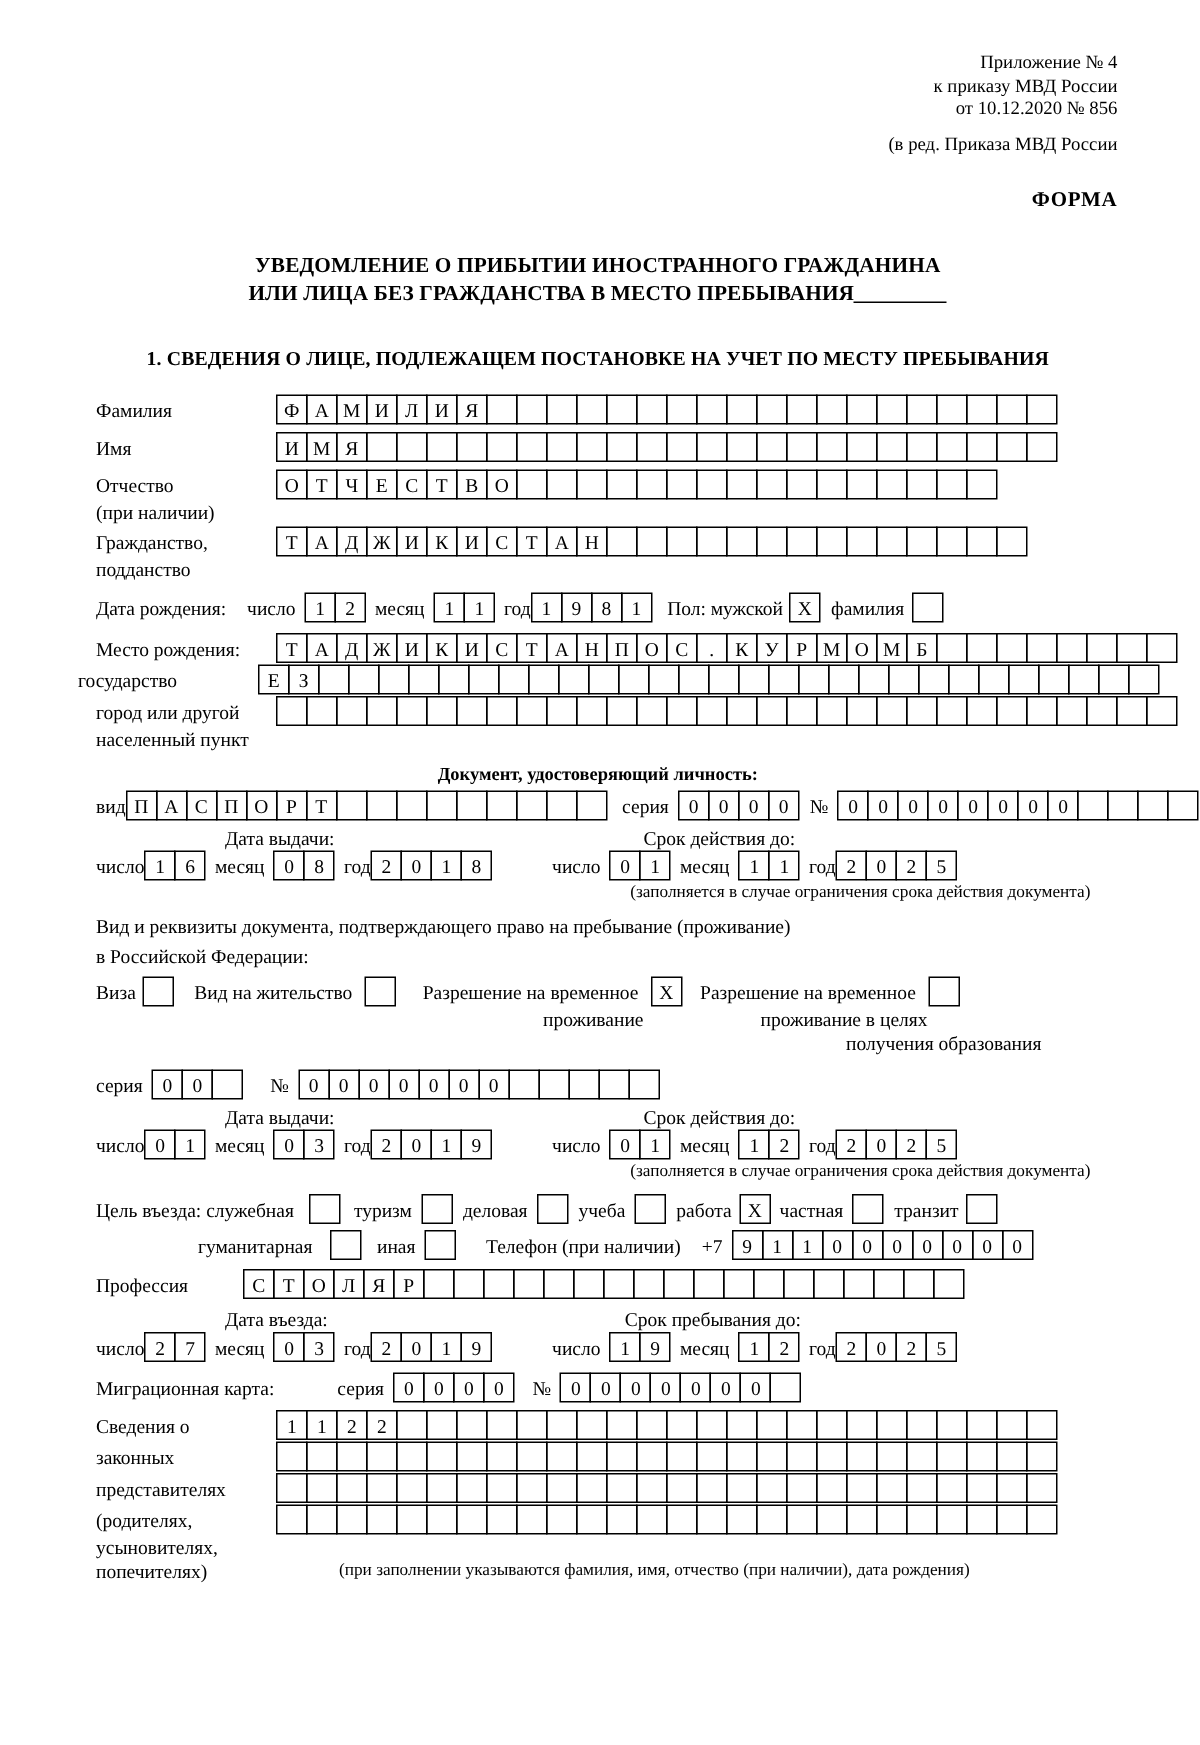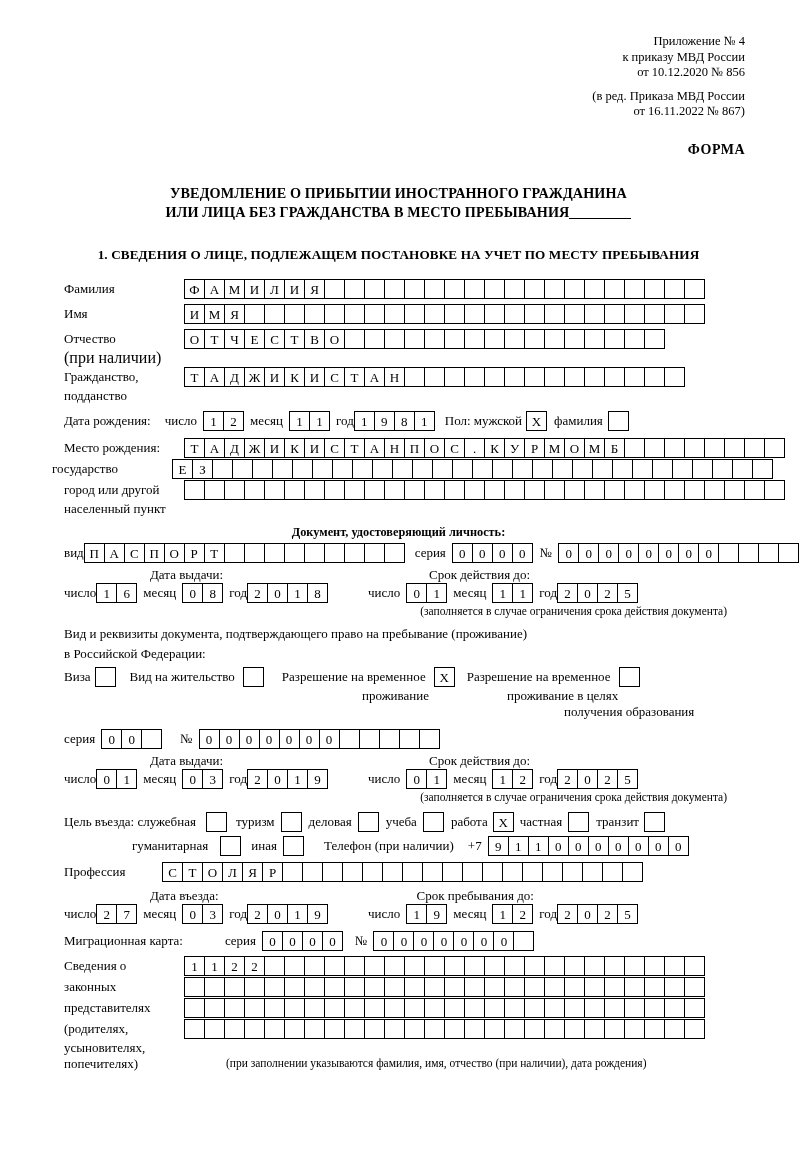--- a/index.html
+++ b/index.html
@@ -58,21 +58,21 @@
   }
   
   .row{
     display:flex;
     align-items:center;
     margin-top:5px;
     font-size:13px;
     line-height:15px;
   }
   .lbl{white-space:nowrap;}
-  .sm{font-size:16px;}
+  .sm{font-size:13px;}
   .cells{display:flex;}
   .c{
     width:21px;
     height:20px;
     border:1px solid #000;
     margin-left:-1px;
     box-sizing:border-box;
     text-align:center;
     font-size:13px;
     line-height:19px;
@@ -97,21 +97,20 @@
 <body>
 
 <div class="page">
 
   <div class="hdr">
     <span class="l">Приложение № 4</span>
     <span class="l">к приказу МВД России</span>
     <span class="l">от 10.12.2020 № 856</span>
     <div class="gap"></div>
     <span class="l">(в ред. Приказа МВД России</span>
-    <span class="l">от 16.11.2022 № 867)</span>
   </div>
 
   <div class="forma">ФОРМА</div>
 
   <div class="title">
     <span>УВЕДОМЛЕНИЕ О ПРИБЫТИИ ИНОСТРАННОГО ГРАЖДАНИНА</span><br>
     <span>ИЛИ ЛИЦА БЕЗ ГРАЖДАНСТВА В МЕСТО ПРЕБЫВАНИЯ</span><span class="ul"></span>
   </div>
 
   <div class="sect">1. СВЕДЕНИЯ О ЛИЦЕ, ПОДЛЕЖАЩЕМ ПОСТАНОВКЕ НА УЧЕТ ПО МЕСТУ ПРЕБЫВАНИЯ</div>

